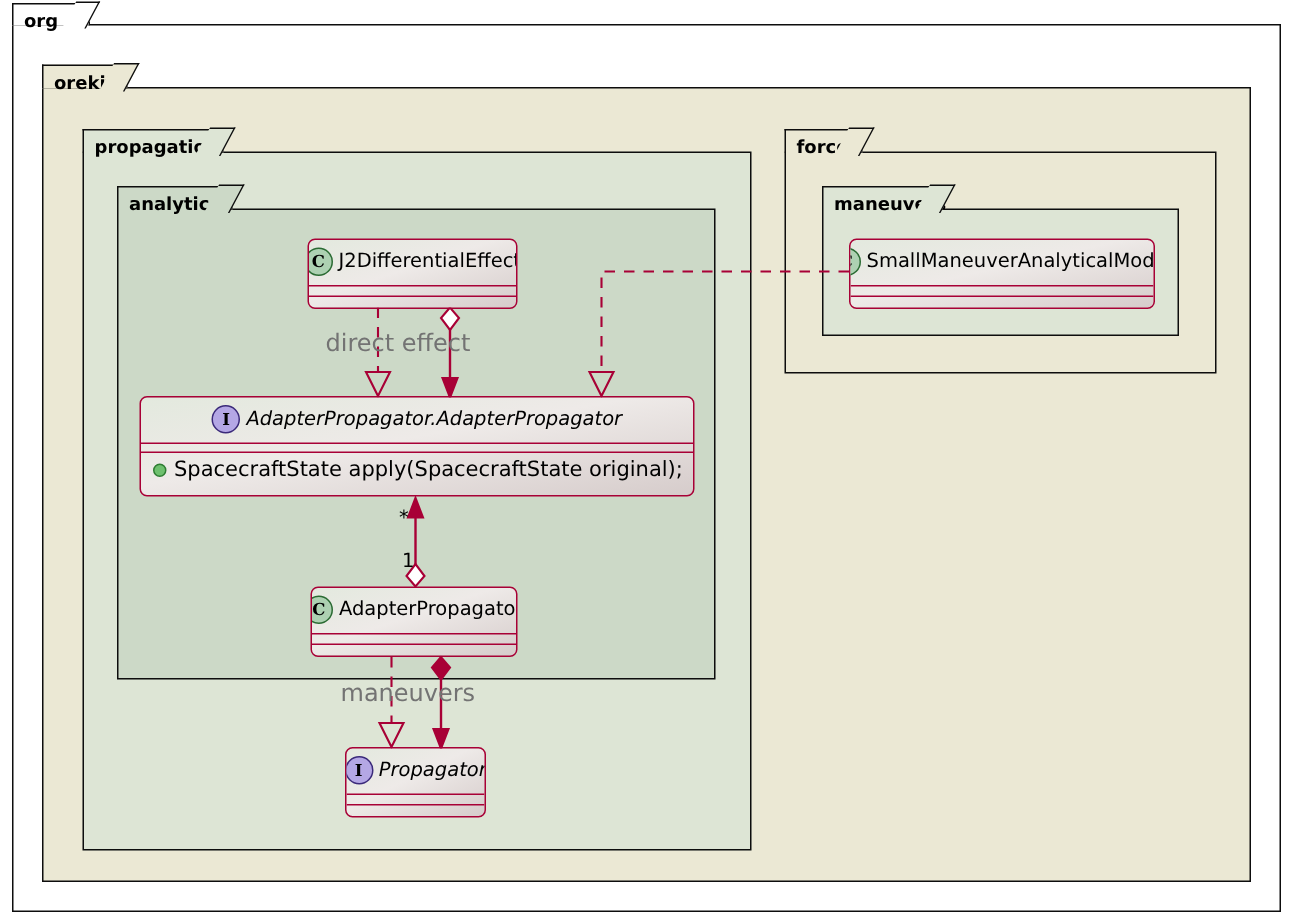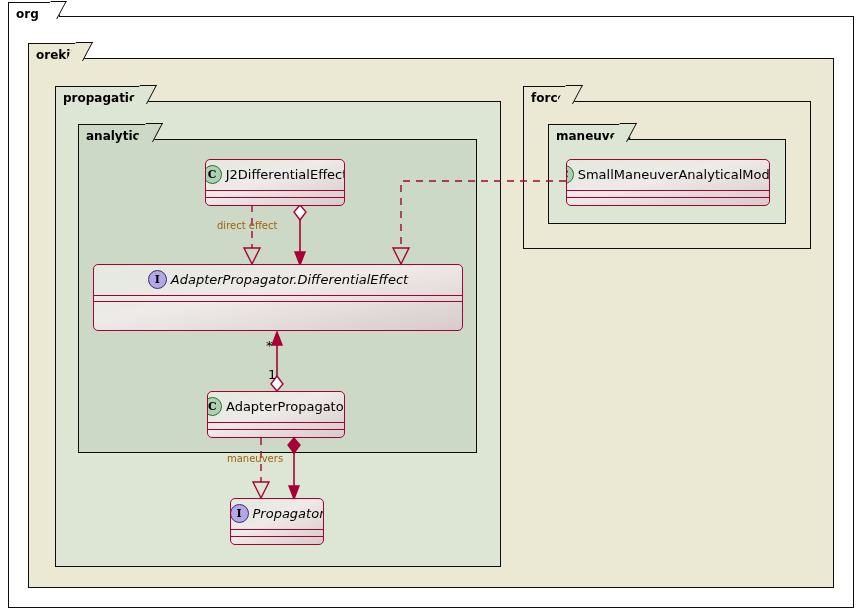--- a/index.html
+++ b/index.html
@@ -96,22 +96,22 @@
   .vis-dot {
     width: 7px; height: 7px;
     border-radius: 50%;
     background: #6ec06e;
     border: 1px solid #2e7d32;
     flex: 0 0 auto;
   }
   
   .edge-label {
     position: absolute;
-    font-size: 10px;
-    color: #a16207;
+    font-size: 16px;
+    color: #737373;
     white-space: nowrap;
     line-height: 1;
   }
   .mult-label {
     position: absolute;
     font-size: 13px;
     color: #000000;
     white-space: nowrap;
     line-height: 1;
   }
@@ -205,25 +205,29 @@
     </div>
     <div class="node-sep"></div>
     <div class="node-band"></div>
     <div class="node-sep"></div>
     <div class="node-band"></div>
   </div>
 
   <div class="node" style="left:93px; top:264px; width:370px; height:67px;">
     <div class="node-title italic">
       <span class="icon-circle icon-interface" style="font-style:normal;">I</span>
-      <span>AdapterPropagator.DifferentialEffect</span>
+      <span>AdapterPropagator.AdapterPropagator</span>
     </div>
     <div class="node-sep"></div>
     <div class="node-band" style="height:5px;"></div>
     <div class="node-sep"></div>
+    <div class="node-members">
+      <span class="vis-dot"></span>
+      <span>SpacecraftState apply(SpacecraftState original);</span>
+    </div>
   </div>
 
   <div class="node" style="left:207px; top:391px; width:138px; height:47px;">
     <div class="node-title">
       <span class="icon-circle icon-class">C</span>
       <span>AdapterPropagator</span>
     </div>
     <div class="node-sep"></div>
     <div class="node-band"></div>
     <div class="node-sep"></div>

